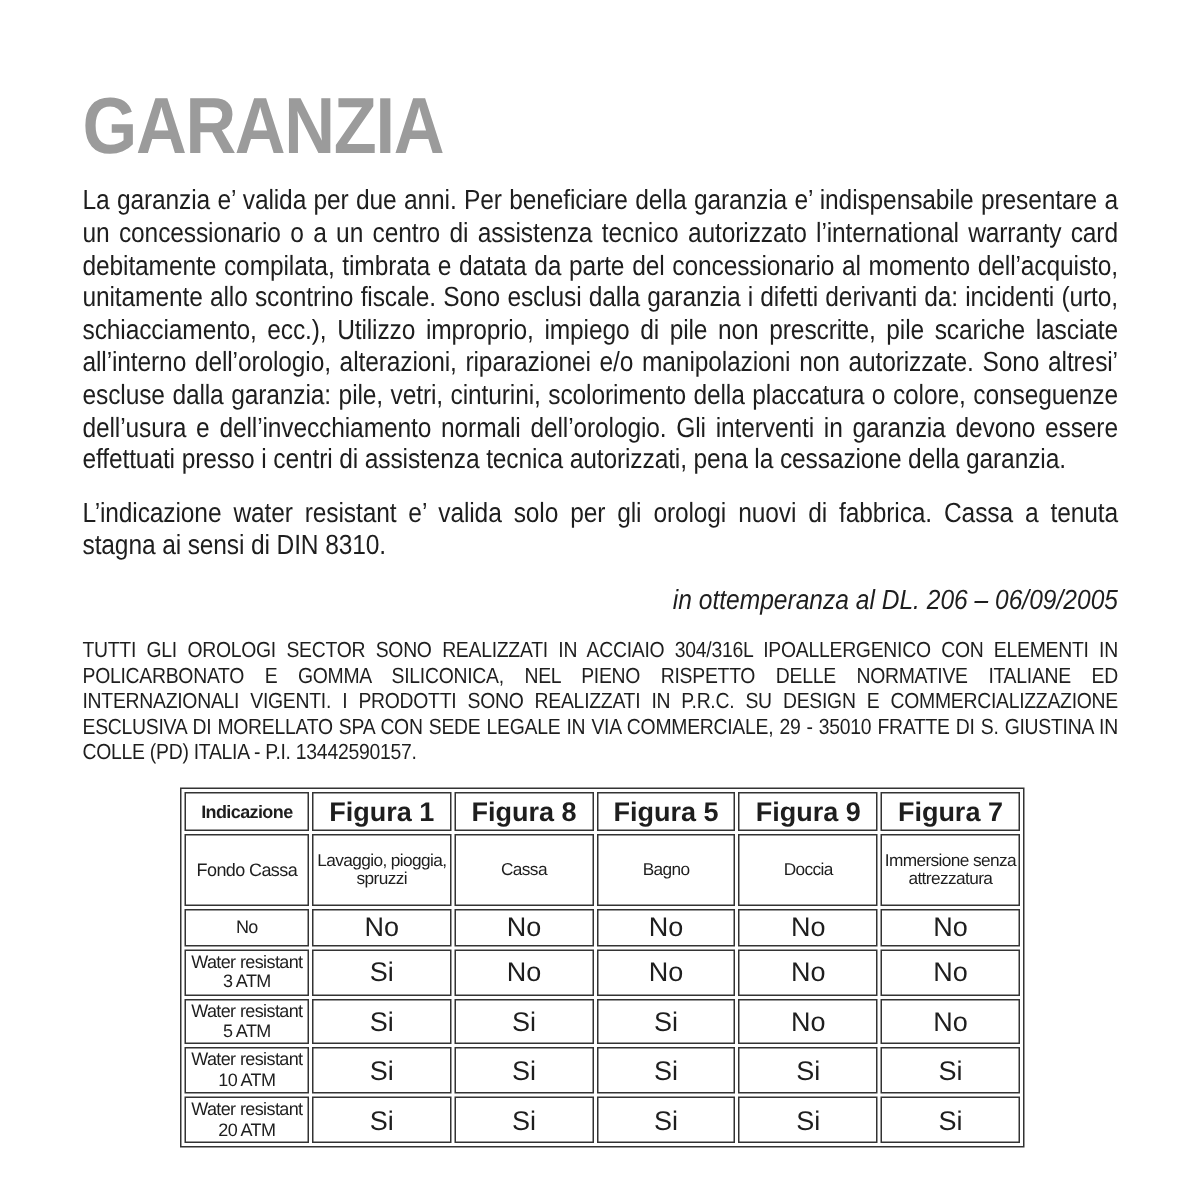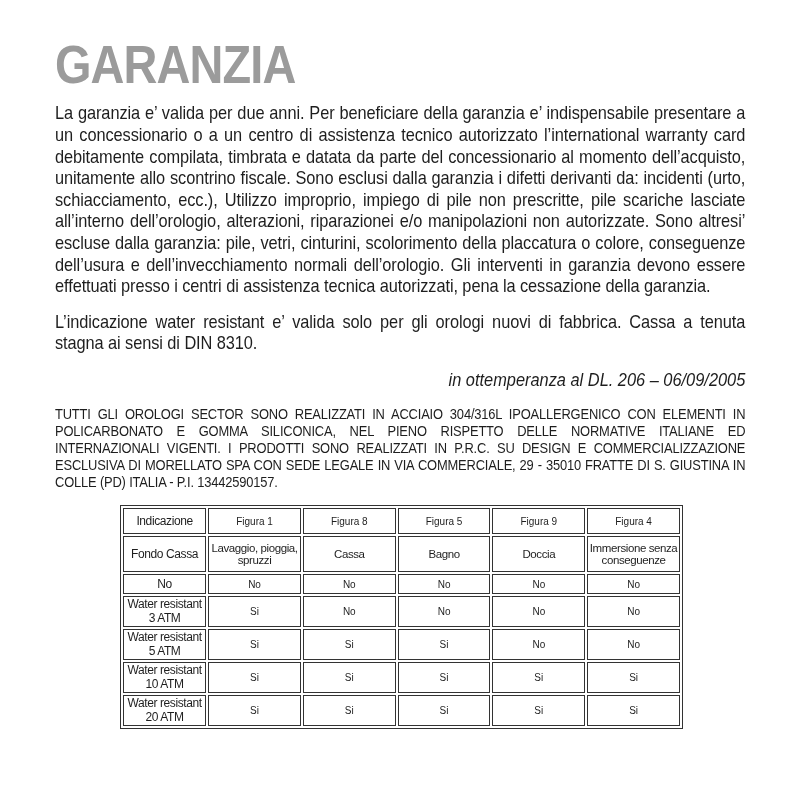--- a/index.html
+++ b/index.html
@@ -9,21 +9,21 @@
     --bg:#ffffff;
   }
   *{box-sizing:border-box;}
   html,body{margin:0;padding:0;}
   body{
     width:800px;height:800px;background:var(--bg);
     font-family:"Liberation Sans", sans-serif;
     color:var(--text-color);
     overflow:hidden;
   }
-  .page{padding:40px 55px 0 55px;}
+  .page{padding:40px 55px 0 55px;margin-top:20px;}
   
   .cond{
     transform:scaleX(0.885);
     transform-origin:0 0;
     width:780px;
   }
   .title{
     font-size:53px;
     font-weight:bold;
     line-height:0.95;
@@ -58,29 +58,29 @@
     border-spacing:2px;
     border:1.5px solid var(--border-color);
     width:563px;
     table-layout:fixed;
     background:var(--bg);
   }
   table.wr td{
     border:1.5px solid var(--border-color);
     text-align:center;
     vertical-align:middle;
-    font-size:10px;
+    font-size:18px;
     line-height:1.12;
     white-space:pre;
     padding:1px 0;
     overflow:visible;
     color:var(--text-color);
   }
-  tr.r-head td{height:26px;}
-  tr.r-sub td{height:36px;font-size:11.5px;letter-spacing:-0.4px;}
+  tr.r-head td{height:26px;font-weight:bold;}
+  tr.r-sub td{height:48px;font-size:11.5px;letter-spacing:-0.4px;}
   tr.r-no td{height:20px;}
   tr.r-atm td{height:29px;}
   table.wr td:first-child{font-size:12px;letter-spacing:-0.4px;}
 </style>
 </head>
 <body>
 
 <div class="page">
 
   <h1 class="title cond">GARANZIA</h1>
@@ -103,31 +103,31 @@
         <col style="width:16.96%">
         <col style="width:16.96%">
       </colgroup>
       <tbody>
           <tr class="r-head">
             <td>Indicazione</td>
             <td>Figura 1</td>
             <td>Figura 8</td>
             <td>Figura 5</td>
             <td>Figura 9</td>
-            <td>Figura 4</td>
+            <td>Figura 7</td>
           </tr>
           <tr class="r-sub">
             <td>Fondo Cassa</td>
             <td>Lavaggio, pioggia,
 spruzzi</td>
             <td>Cassa</td>
             <td>Bagno</td>
             <td>Doccia</td>
             <td>Immersione senza
-conseguenze</td>
+attrezzatura</td>
           </tr>
           <tr class="r-no">
             <td>No</td>
             <td>No</td>
             <td>No</td>
             <td>No</td>
             <td>No</td>
             <td>No</td>
           </tr>
           <tr class="r-atm">

